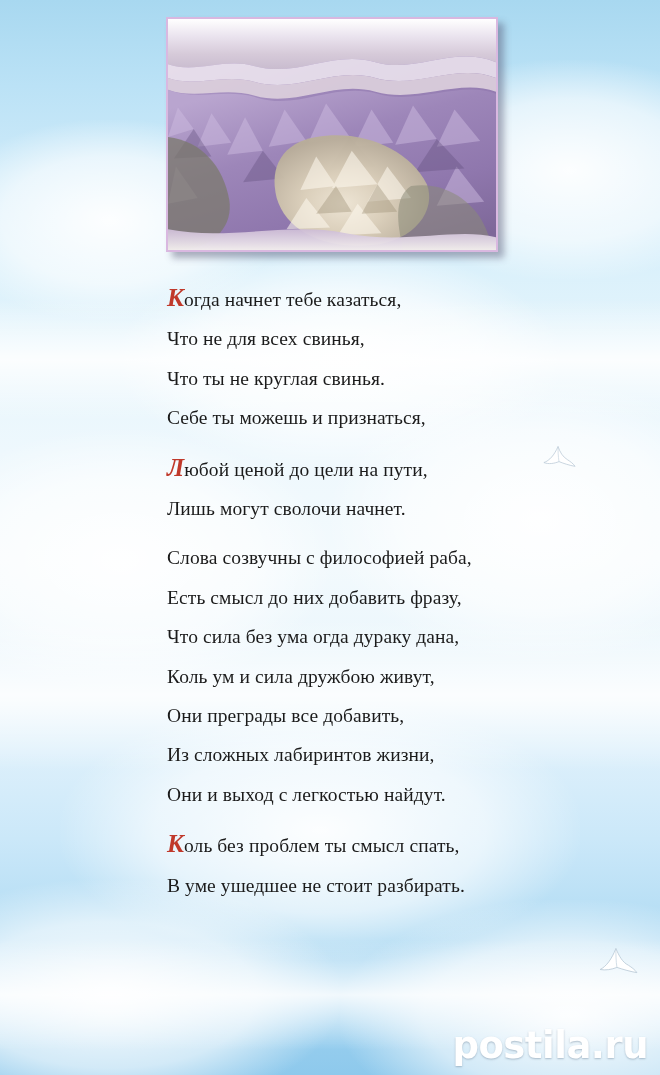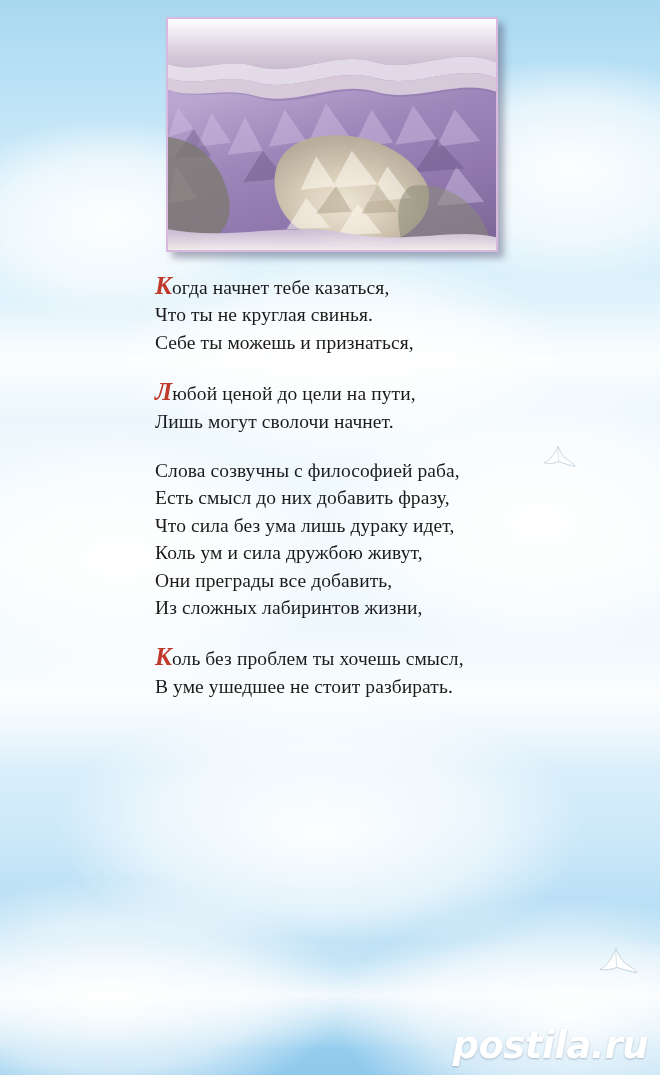--- a/index.html
+++ b/index.html
@@ -79,21 +79,21 @@
     width: 480px;
     font-size: 19.5px;
     line-height: 27.4px;
     color: #1b1b1b;
     letter-spacing: 0.1px;
   }
   .stanza {
     margin: 0 0 22px 0;
   }
   .stanza p {
-    margin: 0;
+    margin: 12px;
     white-space: nowrap;
   }
   .dropcap {
     color: #c0392b;
     font-size: 25px;
     font-weight: 600;
     font-style: italic;
     font-family: "Liberation Serif", serif;
     letter-spacing: 0;
   }
@@ -110,21 +110,20 @@
   #watermark {
     position: absolute;
     right: 12px;
     bottom: 8px;
     font-family: "DejaVu Sans", sans-serif;
     font-size: 37px;
     font-weight: 700;
     letter-spacing: -0.5px;
     color: #ffffff;
     text-shadow: 0 1px 2px rgba(120,140,160,0.55);
-    font-style: italic;
   }
 </style>
 </head>
 <body>
 
 <div class="cloud" id="cloud-a"></div>
 <div class="cloud" id="cloud-b"></div>
 <div class="cloud" id="cloud-h"></div>
 <div class="cloud" id="cloud-c"></div>
 <div class="cloud" id="cloud-d"></div>
@@ -205,37 +204,39 @@
     <path d="M0,120 C34,124 56,150 62,184 C66,210 48,230 20,234 L0,235 Z" fill="#7b7a6c" opacity="0.75"></path>
     <path d="M246,170 C282,164 312,188 322,214 L330,235 L238,235 C232,208 228,182 246,170 Z" fill="#8a8a78" opacity="0.55"></path>
 
     <path d="M0,214 C60,226 120,206 180,218 C240,230 290,212 332,222 V235 H0 Z" fill="url(#gBottom)" opacity="0.95"></path>
   </svg>
 </div>
 
 <div id="poem">
     <div class="stanza">
       <p><span class="dropcap">К</span><span>огда начнет тебе казаться,</span></p>
+      <p>Что не для всех свинья,</p>
       <p>Что ты не круглая свинья.</p>
       <p>Себе ты можешь и признаться,</p>
     </div>
     <div class="stanza">
       <p><span class="dropcap">Л</span><span>юбой ценой до цели на пути,</span></p>
       <p>Лишь могут сволочи начнет.</p>
     </div>
     <div class="stanza">
       <p>Слова созвучны с философией раба,</p>
       <p>Есть смысл до них добавить фразу,</p>
-      <p>Что сила без ума лишь дураку идет,</p>
+      <p>Что сила без ума огда дураку дана,</p>
       <p>Коль ум и сила дружбою живут,</p>
       <p>Они преграды все добавить,</p>
       <p>Из сложных лабиринтов жизни,</p>
-    </div>
-    <div class="stanza">
-      <p><span class="dropcap">К</span><span>оль без проблем ты хочешь смысл,</span></p>
+      <p>Они и выход с легкостью найдут.</p>
+    </div>
+    <div class="stanza">
+      <p><span class="dropcap">К</span><span>оль без проблем ты смысл спать,</span></p>
       <p>В уме ушедшее не стоит разбирать.</p>
     </div>
   </div>
 
 <svg class="gull" id="gull-1" viewBox="0 0 40 36">
   <path d="M4,26 C10,24 15,18 19,9 C21,15 24,20 29,23 C32,25 35,27 37,30 C31,29 25,27 20,25 C15,27 9,28 4,26 Z" fill="#ffffff" stroke="#b9c9d6" stroke-width="0.8"></path>
   <path d="M19,9 C19,14 19,19 20,25" fill="none" stroke="#c3d2de" stroke-width="0.7"></path>
 </svg>
 
 <svg class="gull" id="gull-2" viewBox="0 0 40 36">

